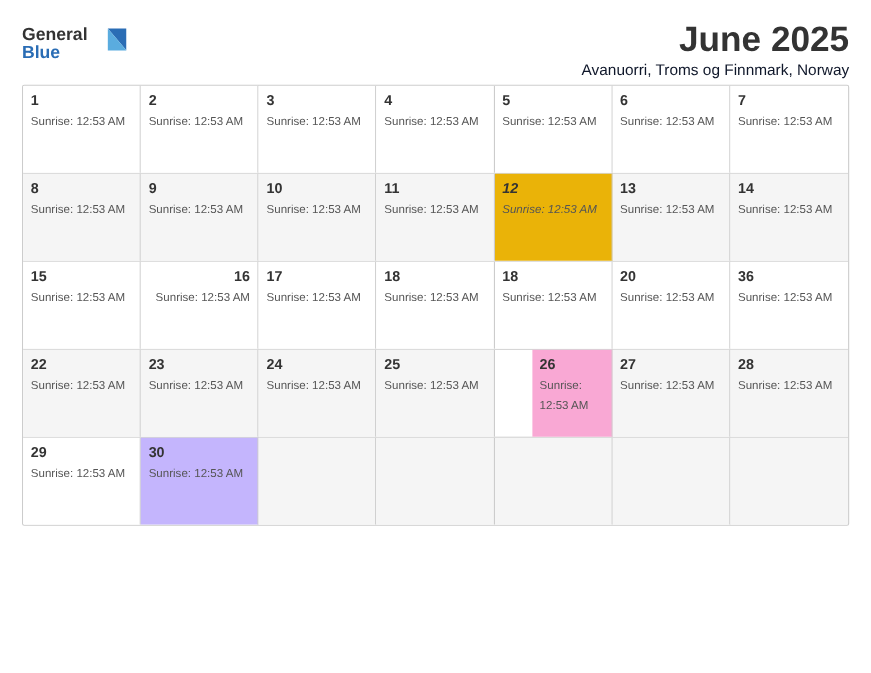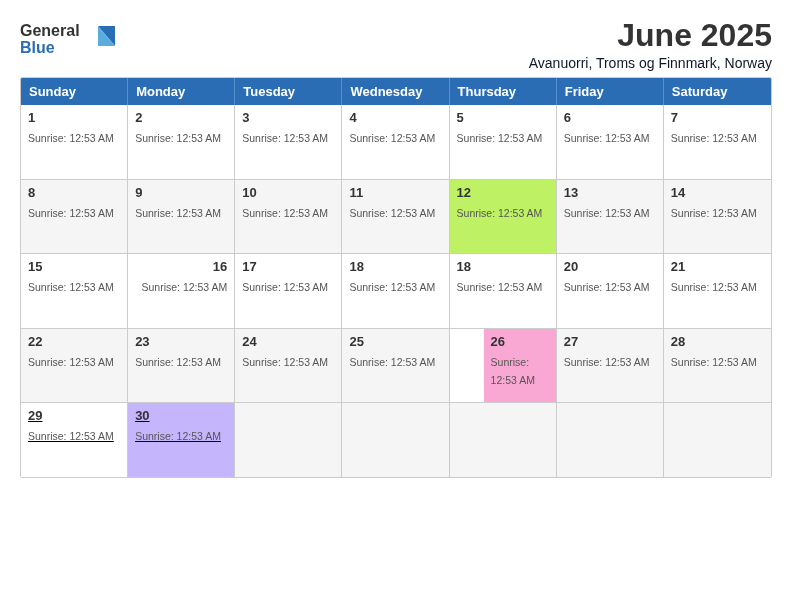--- a/index.html
+++ b/index.html
@@ -70,21 +70,20 @@
       flex-direction: column;
     }
     .cal-row {
       display: grid;
       grid-template-columns: repeat(7, 1fr);
       flex: 1;
       border-bottom: 1px solid #ccc;
     }
     .cal-row:last-child {
       border-bottom: none;
-      text-decoration: underline;
     }
     .cal-cell {
       border-right: 1px solid #ccc;
       padding: 5px 7px;
       background: #ffffff;
       min-height: 68px;
       vertical-align: top;
     }
     .cal-cell:last-child {
       border-right: none;
@@ -131,56 +130,47 @@
         </svg>
       </div>
     </div>
     <div class="title-section">
       <div class="month-year">June 2025</div>
       <div class="location">Avanuorri, Troms og Finnmark, Norway</div>
     </div>
   </div>
 
   <div class="calendar">
-    <div class="cal-header">
-      <div class="cal-header-cell">Sunday</div>
-      <div class="cal-header-cell">Monday</div>
-      <div class="cal-header-cell">Tuesday</div>
-      <div class="cal-header-cell">Wednesday</div>
-      <div class="cal-header-cell">Thursday</div>
-      <div class="cal-header-cell">Friday</div>
-      <div class="cal-header-cell">Saturday</div>
-    </div>
     <div class="cal-body" id="cal-body">
     <div class="cal-row">
           <div class="cal-cell" style="background: rgb(255, 255, 255);"><span class="day-number">1</span><span class="sunrise-text">Sunrise: 12:53 AM</span></div>
           <div class="cal-cell" style="background: rgb(255, 255, 255);"><span class="day-number">2</span><span class="sunrise-text">Sunrise: 12:53 AM</span></div>
           <div class="cal-cell" style="background: rgb(255, 255, 255);"><span class="day-number">3</span><span class="sunrise-text">Sunrise: 12:53 AM</span></div>
           <div class="cal-cell" style="background: rgb(255, 255, 255);"><span class="day-number">4</span><span class="sunrise-text">Sunrise: 12:53 AM</span></div>
           <div class="cal-cell" style="background: rgb(255, 255, 255);"><span class="day-number">5</span><span class="sunrise-text">Sunrise: 12:53 AM</span></div>
           <div class="cal-cell" style="background: rgb(255, 255, 255);"><span class="day-number">6</span><span class="sunrise-text">Sunrise: 12:53 AM</span></div>
           <div class="cal-cell" style="background: rgb(255, 255, 255);"><span class="day-number">7</span><span class="sunrise-text">Sunrise: 12:53 AM</span></div>
         </div>
         <div class="cal-row">
           <div class="cal-cell" style="background: rgb(245, 245, 245);"><span class="day-number">8</span><span class="sunrise-text">Sunrise: 12:53 AM</span></div>
           <div class="cal-cell" style="background: rgb(245, 245, 245);"><span class="day-number">9</span><span class="sunrise-text">Sunrise: 12:53 AM</span></div>
           <div class="cal-cell" style="background: rgb(245, 245, 245);"><span class="day-number">10</span><span class="sunrise-text">Sunrise: 12:53 AM</span></div>
           <div class="cal-cell" style="background: rgb(245, 245, 245);"><span class="day-number">11</span><span class="sunrise-text">Sunrise: 12:53 AM</span></div>
-          <div class="cal-cell" style="background: #bef264;"><span class="day-number">12</span><span class="sunrise-text">Sunrise: 12:53 AM</span></div>
+          <div class="cal-cell" style="background: #eab308; font-style: italic;"><span class="day-number">12</span><span class="sunrise-text">Sunrise: 12:53 AM</span></div>
           <div class="cal-cell" style="background: rgb(245, 245, 245);"><span class="day-number">13</span><span class="sunrise-text">Sunrise: 12:53 AM</span></div>
           <div class="cal-cell" style="background: rgb(245, 245, 245);"><span class="day-number">14</span><span class="sunrise-text">Sunrise: 12:53 AM</span></div>
         </div>
         <div class="cal-row">
           <div class="cal-cell" style="background: rgb(255, 255, 255);"><span class="day-number">15</span><span class="sunrise-text">Sunrise: 12:53 AM</span></div>
           <div class="cal-cell" style="background: rgb(255, 255, 255); text-align: right;"><span class="day-number">16</span><span class="sunrise-text">Sunrise: 12:53 AM</span></div>
           <div class="cal-cell" style="background: rgb(255, 255, 255);"><span class="day-number">17</span><span class="sunrise-text">Sunrise: 12:53 AM</span></div>
           <div class="cal-cell" style="background: rgb(255, 255, 255);"><span class="day-number">18</span><span class="sunrise-text">Sunrise: 12:53 AM</span></div>
           <div class="cal-cell" style="background: rgb(255, 255, 255);"><span class="day-number">18</span><span class="sunrise-text">Sunrise: 12:53 AM</span></div>
           <div class="cal-cell" style="background: rgb(255, 255, 255);"><span class="day-number">20</span><span class="sunrise-text">Sunrise: 12:53 AM</span></div>
-          <div class="cal-cell" style="background: rgb(255, 255, 255);"><span class="day-number">21</span><span class="sunrise-text">Sunrise: 12:53 AM</span></div>
+          <div class="cal-cell" style="background: rgb(255, 255, 255);"><span class="day-number">36</span><span class="sunrise-text">Sunrise: 12:53 AM</span></div>
         </div>
         <div class="cal-row">
           <div class="cal-cell" style="background: rgb(245, 245, 245);"><span class="day-number">22</span><span class="sunrise-text">Sunrise: 12:53 AM</span></div>
           <div class="cal-cell" style="background: rgb(245, 245, 245);"><span class="day-number">23</span><span class="sunrise-text">Sunrise: 12:53 AM</span></div>
           <div class="cal-cell" style="background: rgb(245, 245, 245);"><span class="day-number">24</span><span class="sunrise-text">Sunrise: 12:53 AM</span></div>
           <div class="cal-cell" style="background: rgb(245, 245, 245);"><span class="day-number">25</span><span class="sunrise-text">Sunrise: 12:53 AM</span></div>
           <div class="cal-cell" style="background: #f9a8d4; margin-left: 34px;"><span class="day-number">26</span><span class="sunrise-text">Sunrise: 12:53 AM</span></div>
           <div class="cal-cell" style="background: rgb(245, 245, 245);"><span class="day-number">27</span><span class="sunrise-text">Sunrise: 12:53 AM</span></div>
           <div class="cal-cell" style="background: rgb(245, 245, 245);"><span class="day-number">28</span><span class="sunrise-text">Sunrise: 12:53 AM</span></div>
         </div>

